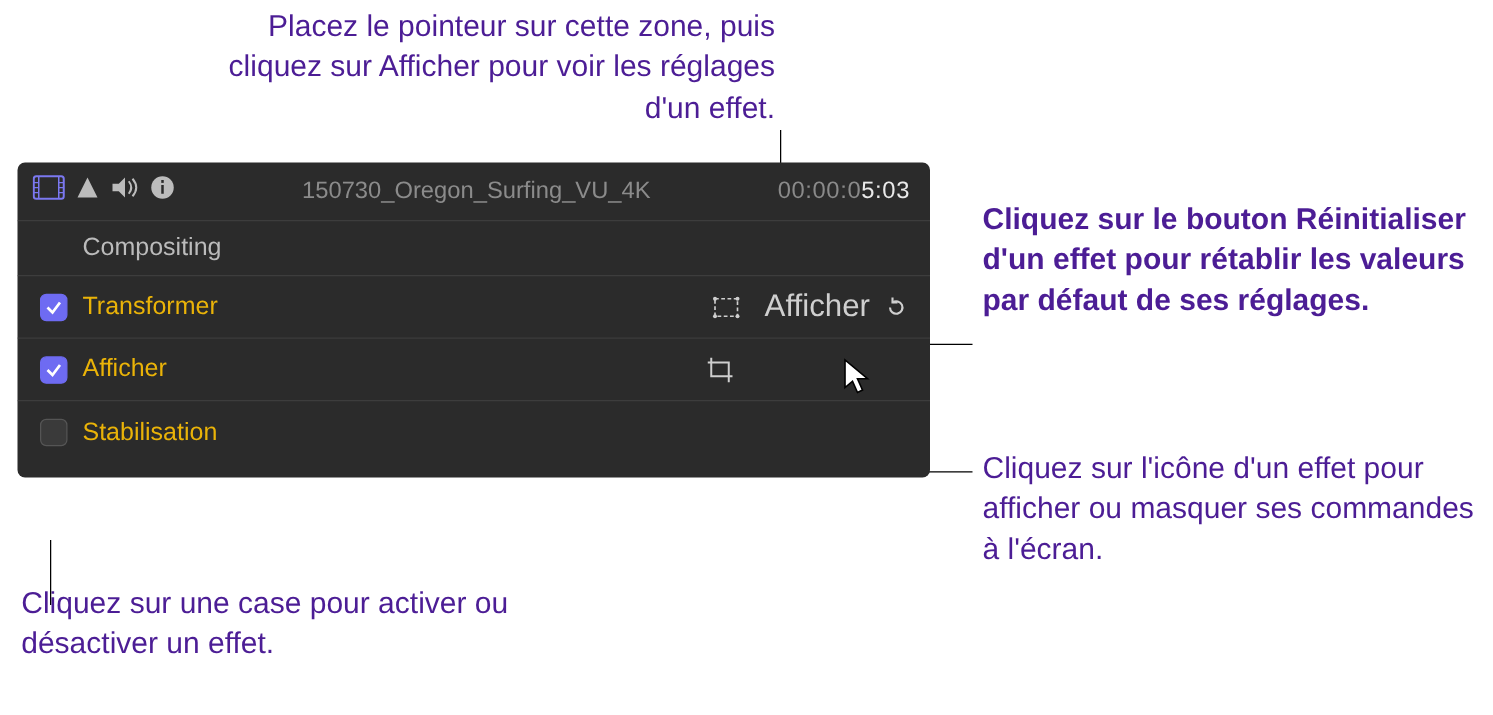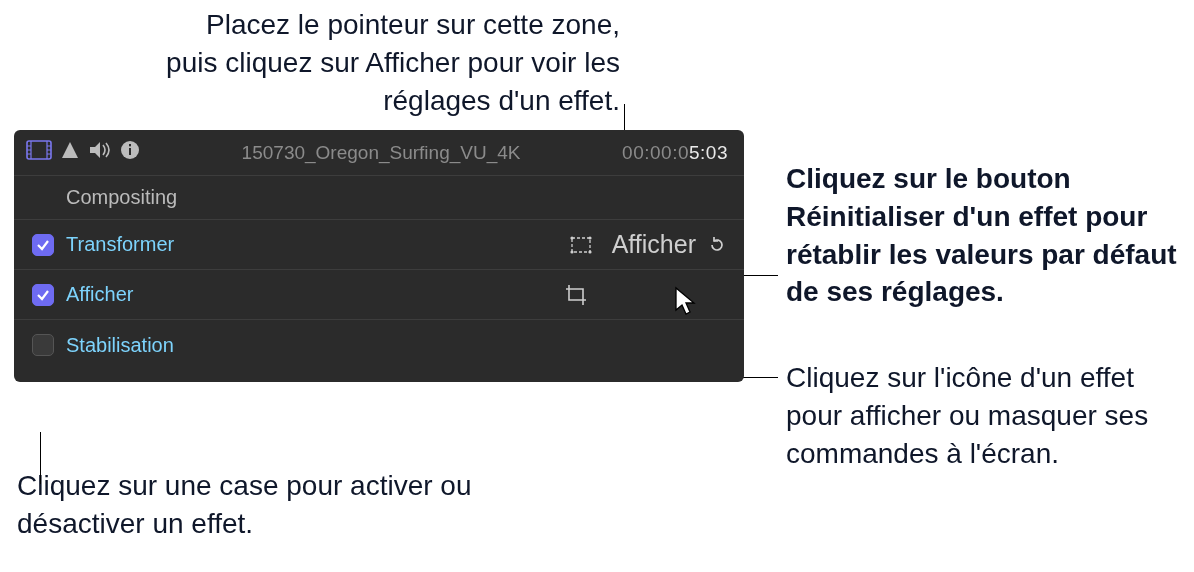--- a/index.html
+++ b/index.html
@@ -8,22 +8,22 @@
     background: #fff;
     width: 1194px;
     height: 572px;
     position: relative;
     overflow: hidden;
   }
 
   
   .callout {
     position: absolute;
-    font-size: 28px;
-    color: #0f172a;
+    font-size: 24px;
+    color: #4c1d95;
     line-height: 1.35;
   }
   .callout.top    { left: 160px; top: 6px;  width: 460px; text-align: right; }
   .callout.right1 { left: 786px; top: 160px; width: 400px; font-weight: bold; }
   .callout.right2 { left: 786px; top: 359px; width: 400px; }
   .callout.bottom { left: 17px;  top: 467px; width: 500px; }
 
   
   .panel {
     position: absolute;
@@ -75,21 +75,21 @@
     display: flex; align-items: center; justify-content: center;
     flex-shrink: 0;
   }
   .checkbox.checked {
     background: #6e6bf2;
     border-color: #6e6bf2;
   }
   .checkbox.checked svg { display:block; }
   .checkbox svg { display:none; }
 
-  .effect-name { flex: 0 0 auto; color: #7dd3fc; }
+  .effect-name { flex: 0 0 auto; color: #eab308; }
   .effect-row .gap { flex: 1; }
   .row-icon {
     width: 26px; height: 22px;
     display: flex; align-items: center; justify-content: center;
     color: #bfbfbf;
     margin-right: 6px;
   }
   .row-right { display:flex; align-items:center; gap:10px; color:#c0c0c0; }
   .show-link { color: #cfcfcf; cursor: pointer; font-size: 25px; }
   .reset-btn { width:22px; height:22px; display:flex; align-items:center; justify-content:center; color:#cfcfcf; }

